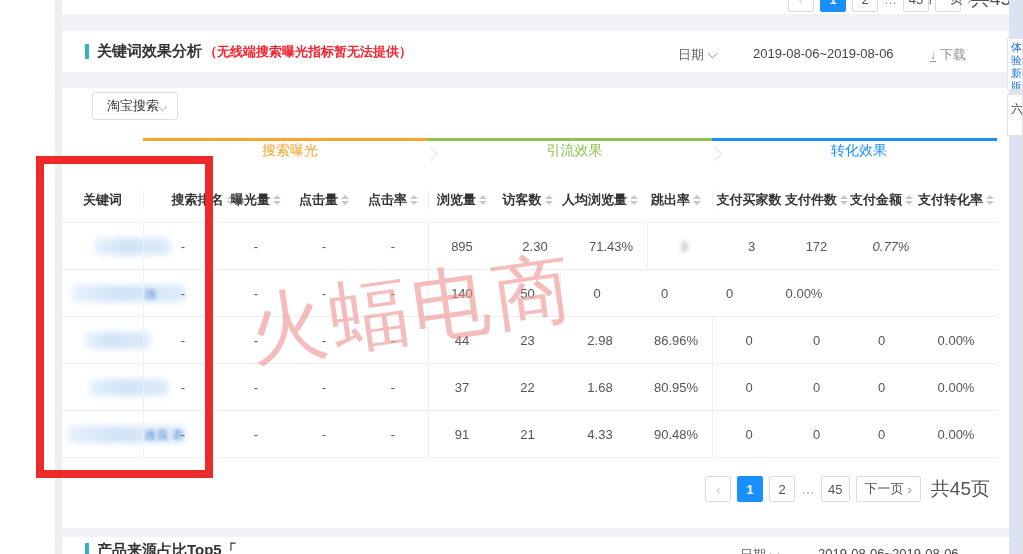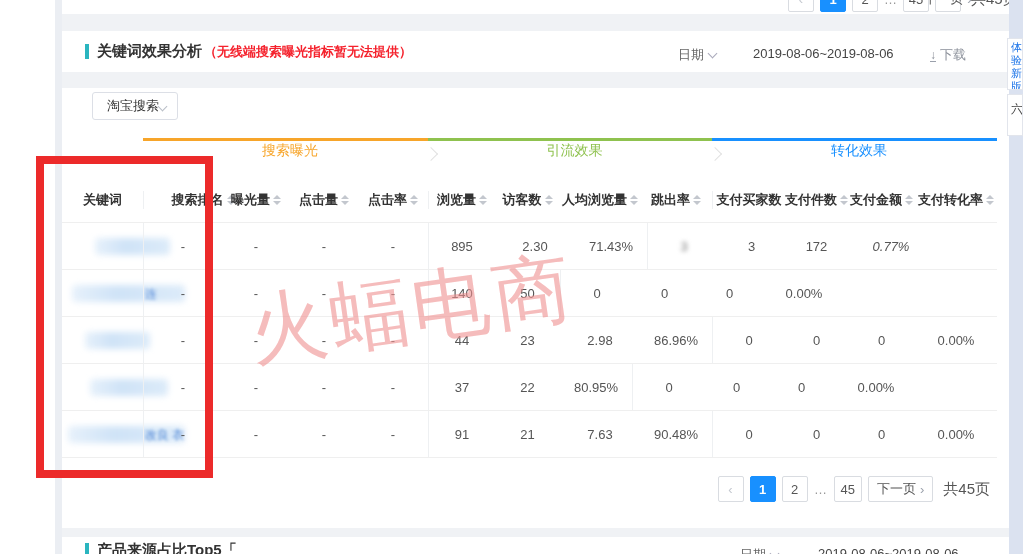--- a/index.html
+++ b/index.html
@@ -56,21 +56,21 @@
 
   
   .pg{display:flex;align-items:center;column-gap:6px;}
   #bottom-pg{position:absolute;right:19px;top:388px;}
   .pbtn{min-width:26px;height:26px;box-sizing:border-box;border:1px solid #d9dce1;border-radius:2px;background:#fff;display:flex;align-items:center;justify-content:center;font-size:13px;color:#555;padding:0 6px;}
   .pbtn.active{background:#1890ff;border-color:#1890ff;color:#fff;font-weight:bold;}
   .pbtn.prev{color:#c4c8cf;}
   .pdots{width:14px;text-align:center;color:#999;font-size:13px;}
   .pnext{padding:0 8px;white-space:nowrap;}
   .pnext .arrow{color:#9aa0ab;margin-left:4px;}
-  .ptotal{font-size:15px;color:#555;margin-left:4px;white-space:nowrap;}
+  .ptotal{font-size:19px;color:#555;margin-left:4px;white-space:nowrap;}
 
   
   .watermark{position:absolute;left:248px;top:258px;font-family:"DejaVu Serif","Liberation Serif",serif;font-size:78px;color:#f09090;opacity:0.6;letter-spacing:4px;transform:rotate(-8deg);z-index:6;pointer-events:none;white-space:nowrap;}
   .redbox{position:absolute;left:36px;top:156px;width:177px;height:322px;border:8px solid #ec2a2a;box-sizing:border-box;z-index:9;}
 
   
   #next-accent{left:85px;top:543px;height:14px;}
   .next-title{position:absolute;left:97px;top:541px;font-size:15px;font-weight:bold;color:#333;white-space:nowrap;}
   .next-date-label{position:absolute;left:740px;top:546px;font-size:13px;color:#666;}
   .next-date-range{position:absolute;left:818px;top:546px;font-size:13px;color:#444;}
@@ -272,38 +272,39 @@
           <div class="trow">
             <div class="cell kcell" style="width: 81px;">
               <div class="kblob" style="left: 28px; width: 78px;"></div>
             </div>
             <div class="cell col1 bl" style="width: 79px;">-</div>
             <div class="cell col2" style="width: 68px;">-</div>
             <div class="cell col3" style="width: 68px;">-</div>
             <div class="cell col4" style="width: 70px;">-</div>
             <div class="cell col5 bl" style="width: 67px;">37</div>
             <div class="cell col6" style="width: 65px;">22</div>
+            <div class="cell col7" style="width: 80px;">1.68</div>
             <div class="cell col8" style="width: 72px;">80.95%</div>
             <div class="cell col9 bl" style="width: 73px;">0</div>
             <div class="cell col10" style="width: 63px;">0</div>
             <div class="cell col11" style="width: 67px;">0</div>
             <div class="cell col12" style="width: 82px;">0.00%</div>
           </div>
           <div class="trow">
             <div class="cell kcell" style="width: 81px;">
               <div class="kblob" style="left: 6px; width: 117px;"></div>
               <span class="kfrag" style="left: 83px;">改良 衣</span>
             </div>
             <div class="cell col1 bl" style="width: 79px;">-</div>
             <div class="cell col2" style="width: 68px;">-</div>
             <div class="cell col3" style="width: 68px;">-</div>
             <div class="cell col4" style="width: 70px;">-</div>
             <div class="cell col5 bl" style="width: 67px;">91</div>
             <div class="cell col6" style="width: 65px;">21</div>
-            <div class="cell col7" style="width: 80px;">7.63</div>
+            <div class="cell col7" style="width: 80px;">4.33</div>
             <div class="cell col8" style="width: 72px;">90.48%</div>
             <div class="cell col9 bl" style="width: 73px;">0</div>
             <div class="cell col10" style="width: 63px;">0</div>
             <div class="cell col11" style="width: 67px;">0</div>
             <div class="cell col12" style="width: 82px;">0.00%</div>
           </div>
         </div>
       <div class="table-bottom"></div>
     </div>
 

